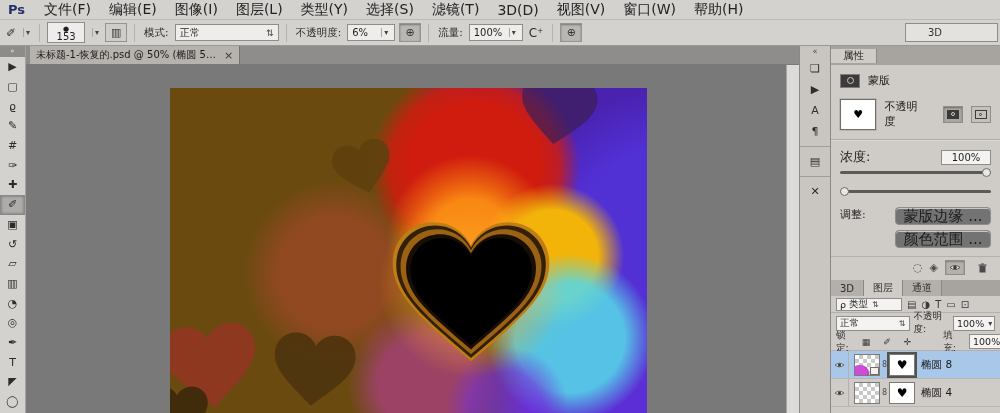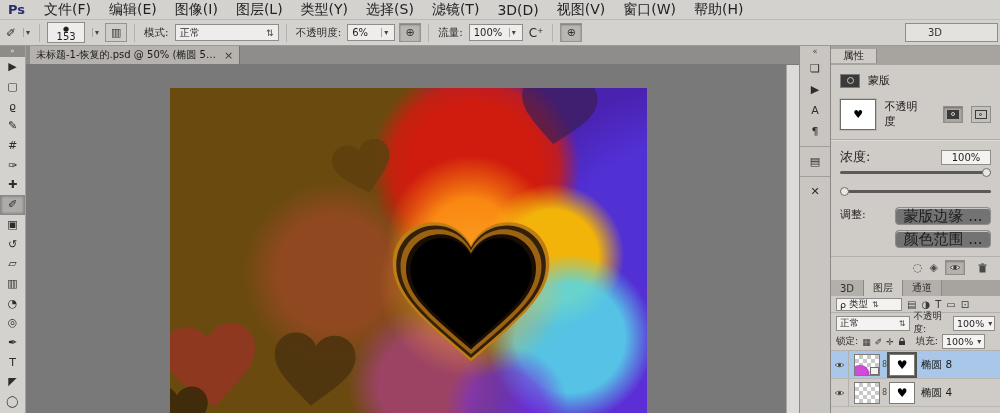--- a/index.html
+++ b/index.html
@@ -96,21 +96,21 @@
   .ptab2.active { background:#cfcbc6; }
 
   .filter-row { height:17px; display:flex; align-items:center; gap:5px; padding:0 5px; border-bottom:1px solid #b4b0ab; }
   .combo { background:#f4f3f1; border:1px solid #8f8d8a; height:13px; display:flex; align-items:center; font-size:9.5px; padding:0 3px; }
   .combo .arr { font-size:8px; margin-left:4px; color:#444; }
   .f-ic { font-size:10px; color:#3a3a3a; }
   .blend-row { height:20px; display:flex; align-items:center; gap:4px; padding:0 5px; }
   .blend-sel { width:84px; height:15px; justify-content:space-between; }
   .mini-lbl { font-size:9.5px; color:#2a2a2a; }
   .pctbox { height:15px; min-width:42px; justify-content:space-between; }
-  .lock-row { height:18px; display:flex; align-items:center; gap:4px; padding:0 5px; border-bottom:1px solid #b4b0ab; }
+  .lock-row { height:18px; display:flex; align-items:center; gap:13px; padding:0 5px; border-bottom:1px solid #b4b0ab; }
   .lk { font-size:9px; color:#3a3a3a; }
 
   .layerlist { flex:1; overflow:hidden; }
   .lrow { height:28px; display:flex; align-items:center; border-bottom:1px solid #bab6b1; }
   .lrow.selected { background:#a9c7e8; }
   .eyecell { width:18px; align-self:stretch; border-right:1px solid #b4b0ab; display:flex; align-items:center; justify-content:center; }
   .thumb { width:26px; height:22px; border:1px solid #7d7b78; margin-left:5px; position:relative; overflow:hidden;
     background-color:#fff;
     background-image:linear-gradient(45deg,#c9c9c9 25%,transparent 25%,transparent 75%,#c9c9c9 75%),linear-gradient(45deg,#c9c9c9 25%,transparent 25%,transparent 75%,#c9c9c9 75%);
     background-size:8px 8px; background-position:0 0,4px 4px; }

